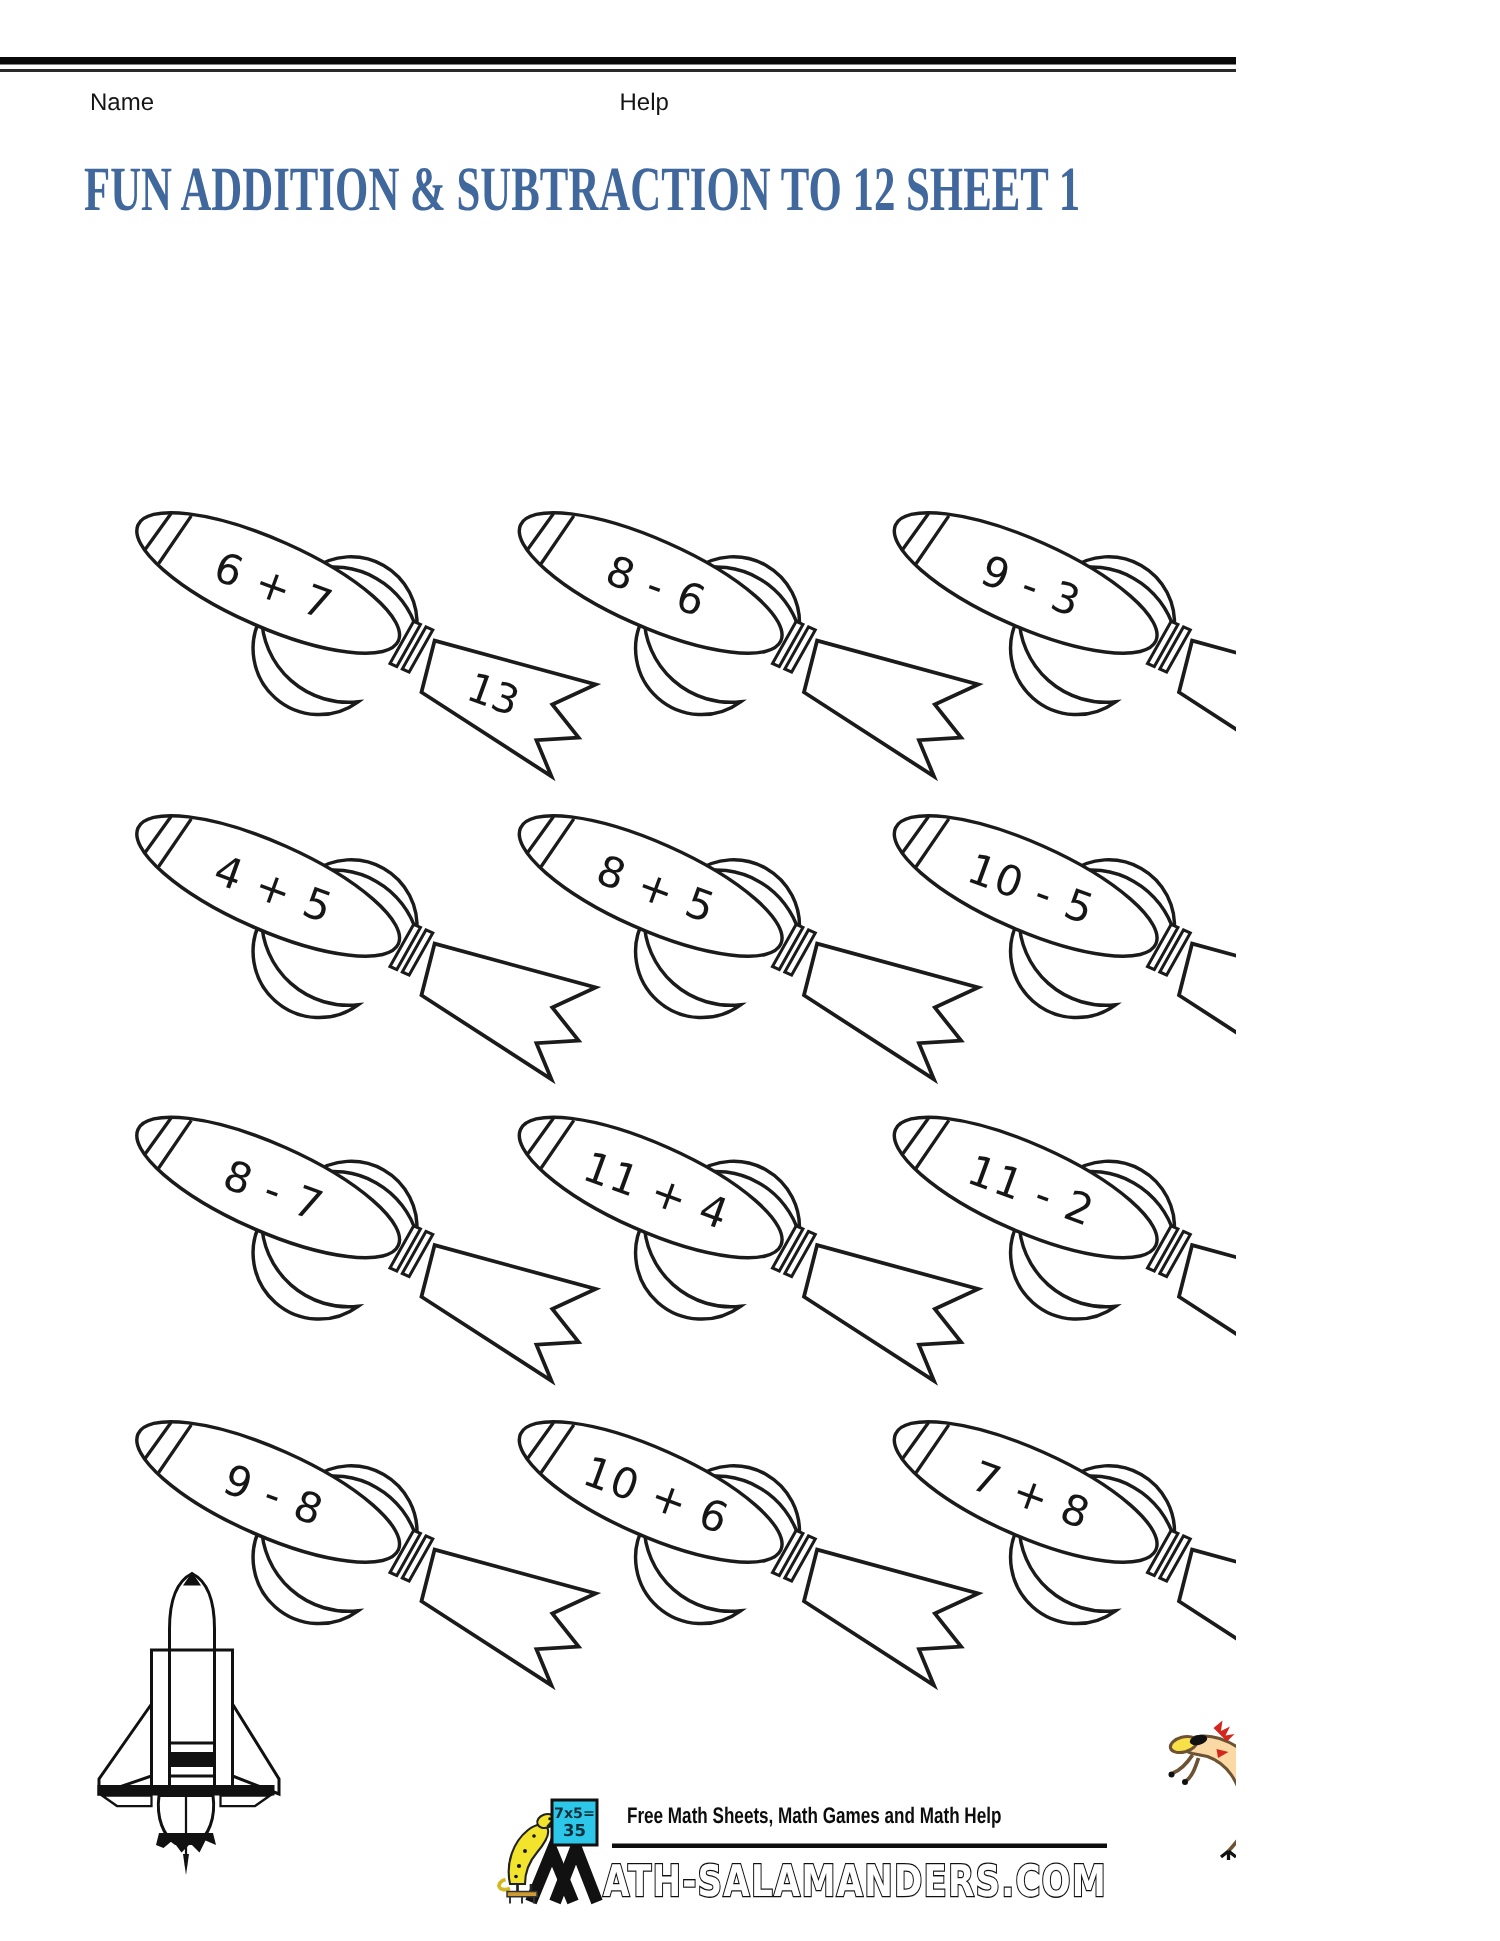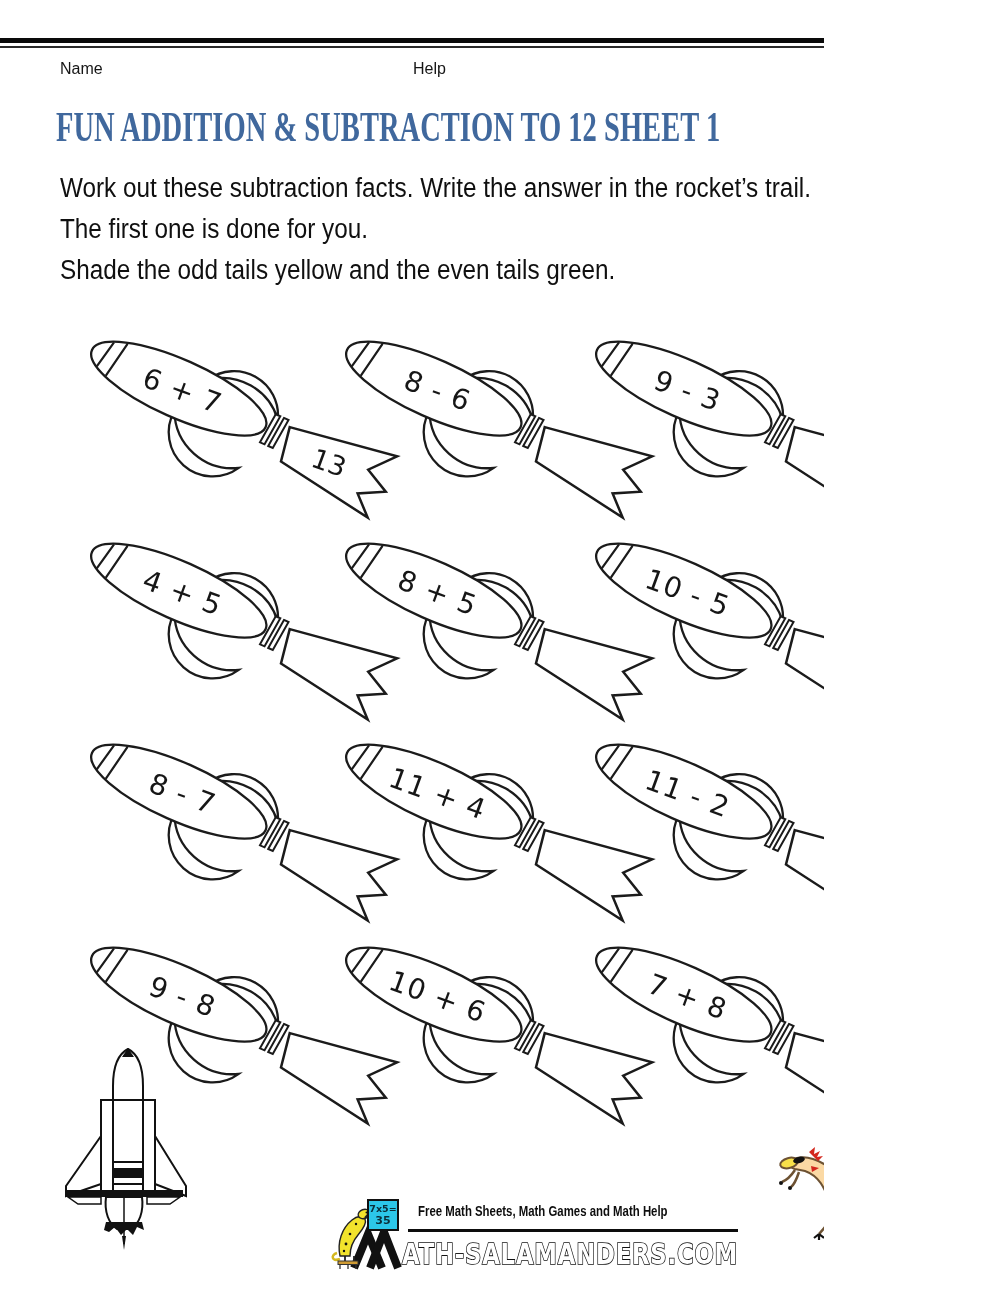--- a/index.html
+++ b/index.html
@@ -55,25 +55,20 @@
         <circle cx="29" cy="52" r="1.6" fill="#111"></circle>
       <circle cx="34" cy="42" r="1.7" fill="#111"></circle>
         <circle cx="41" cy="33" r="1.4" fill="#111"></circle>
       <circle cx="22" cy="70" r="1.5" fill="#111"></circle>
         <circle cx="31" cy="67" r="1.4" fill="#111"></circle>
     </svg>
   </div>
 
   <h1 class="title">FUN ADDITION &amp; SUBTRACTION TO 12 SHEET 1</h1>
 
-  <div class="instructions">
-    <div>Work out these subtraction facts. Write the answer in the rocket’s trail.</div>
-    <div>The first one is done for you.</div>
-    <div>Shade the odd tails yellow and the even tails green.</div>
-  </div>
 
   <svg width="0" height="0" style="position:absolute">
     <defs>
       <g id="rocket-art">
         <path d="M 118,-20 A 44,44 0 0 1 198,-12 A 58,58 0 0 0 118,-20 Z" fill="#fff" stroke="#1b1b1b" stroke-width="2.3"></path>
         <path d="M 100,22 A 44,44 0 0 0 182,48 A 58,58 0 0 1 100,22 Z" fill="#fff" stroke="#1b1b1b" stroke-width="2.3"></path>
         <ellipse cx="95" cy="0" rx="95" ry="29" fill="#fff" stroke="#1b1b1b" stroke-width="2.3"></ellipse>
         <path d="M 17,-16 L 11,13 M 30,-20 L 23,18" fill="none" stroke="#1b1b1b" stroke-width="2.2"></path>
         <polygon points="194,-16 199,-16 196,16 191,16" fill="#fff" stroke="#1b1b1b" stroke-width="2"></polygon>
         <polygon points="203,-16 208,-16 205,16 200,16" fill="#fff" stroke="#1b1b1b" stroke-width="2"></polygon>

